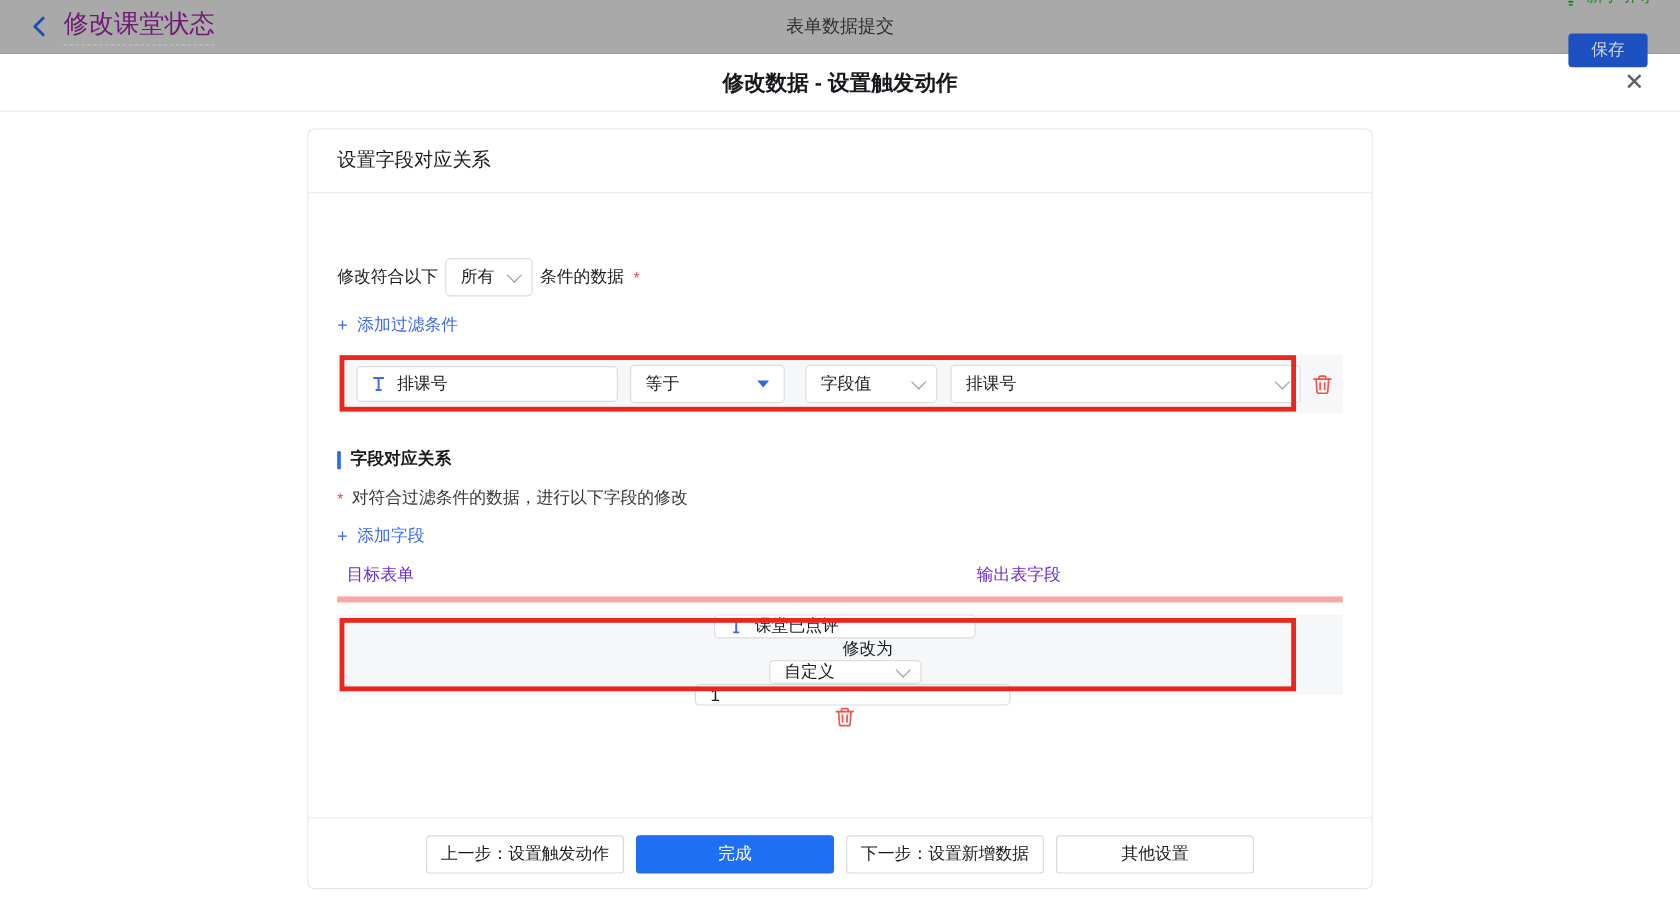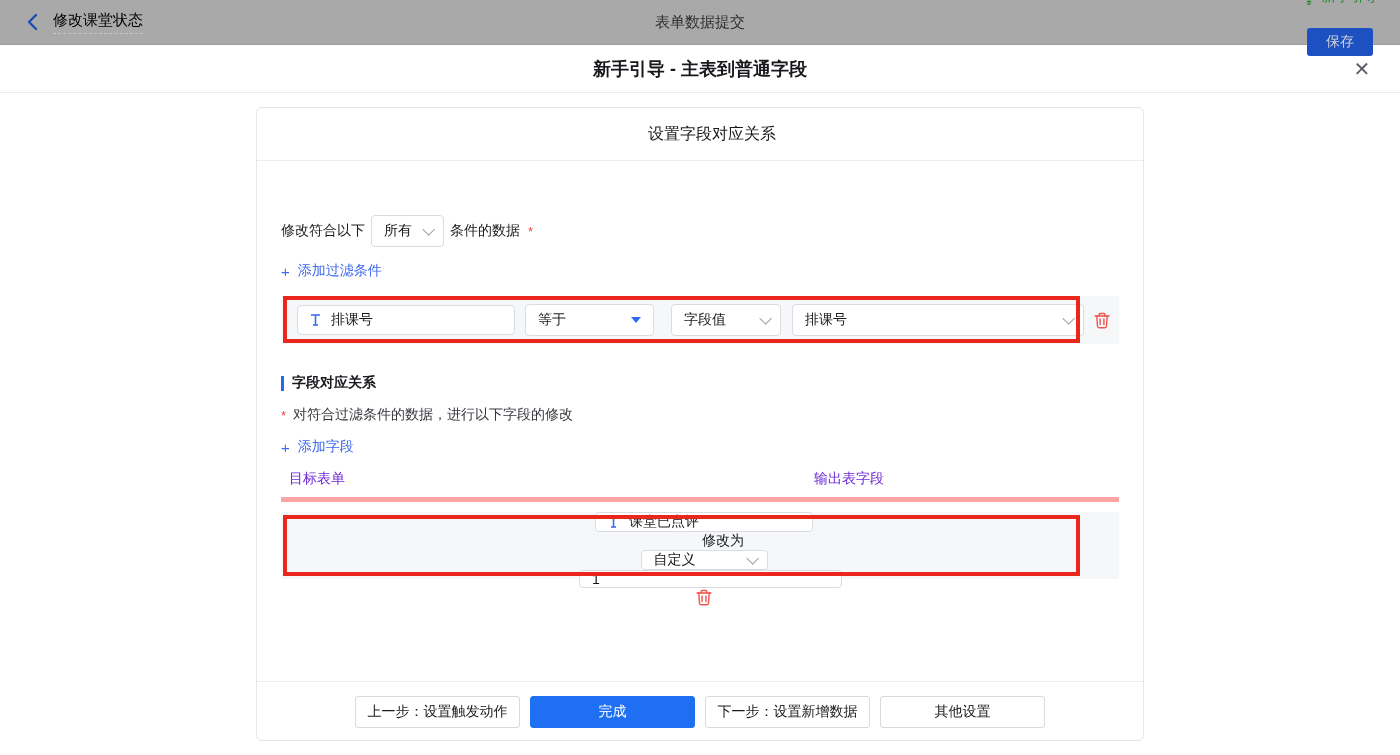--- a/index.html
+++ b/index.html
@@ -9,21 +9,21 @@
     font-size: 14px; color:#17191c; background:#fff;
   }
   
   .topbar {
     height:45px; background:#a9a9a9; display:flex; align-items:center;
     position:relative; border-bottom:1px solid #9d9d9d;
   }
   .topbar-left { display:flex; align-items:center; gap:14px; padding-left:26px; }
   .back-icon { display:flex; align-items:center; cursor:pointer; }
   .flow-title {
-    font-size:15px; color:#000000; padding-bottom:3px;
+    font-size:21px; color:#701a75; padding-bottom:3px;
     border-bottom:1px dashed #c6c6c6; cursor:text;
   }
   .topbar-center {
     position:absolute; left:0; right:0; text-align:center;
     font-size:15px; color:#2f2f2f; pointer-events:none;
   }
   .topbar-right { margin-left:auto; display:flex; align-items:center; gap:22px; padding-right:22px; position:relative; z-index:1;flex-direction:column; }
   .guide { display:flex; align-items:center; gap:6px; color:#27862d; font-size:14px; cursor:pointer; }
   .save-btn {
     width:66px; height:28px; background:#1d50c0; color:#d2d5da; border:none;
@@ -40,21 +40,20 @@
     cursor:pointer; line-height:28px; width:28px; text-align:center;
   }
   
   .card {
     width:888px; margin:14px auto 0; border:1px solid #e3e6eb; border-radius:6px;
     background:#fff;
   }
   .card-header {
     height:53px; line-height:52px; padding-left:24px; font-size:16px; color:#181a1d;
     border-bottom:1px solid #ebedf0;
-    text-align:center;
   }
   .card-body { padding:26px 24px 102px; }
   .section-title { display:flex; align-items:center; gap:8px; font-weight:700; font-size:14px; color:#181a1d; }
   .section-bar { width:3px; height:15px; background:#1f6bf5; display:inline-block; }
   .match-row { margin-top:28px; display:flex; align-items:center; gap:6px; height:32px; }
   .req { color:#f0483e; font-size:13px; margin-left:2px; }
   .add-link { margin-top:15px; color:#3d68f0; cursor:pointer; display:flex; align-items:center; gap:8px; width:fit-content; }
   .add-link .plus { font-size:15px; }
   
   .select {
@@ -142,21 +141,21 @@
           </svg>
       </span>
       <span>新手引导</span>
     </span>
     <button class="save-btn">保存</button>
   </div>
 </div>
 
 <div class="modal">
   <div class="modal-header">
-    <div class="modal-title">新手引导 - 主表到普通字段</div>
+    <div class="modal-title">修改数据 - 设置触发动作</div>
     <span class="close-x">✕</span>
   </div>
 
   <div class="card">
     <div class="card-header">设置字段对应关系</div>
 
     <div class="card-body">
 
 
       <div class="match-row">

